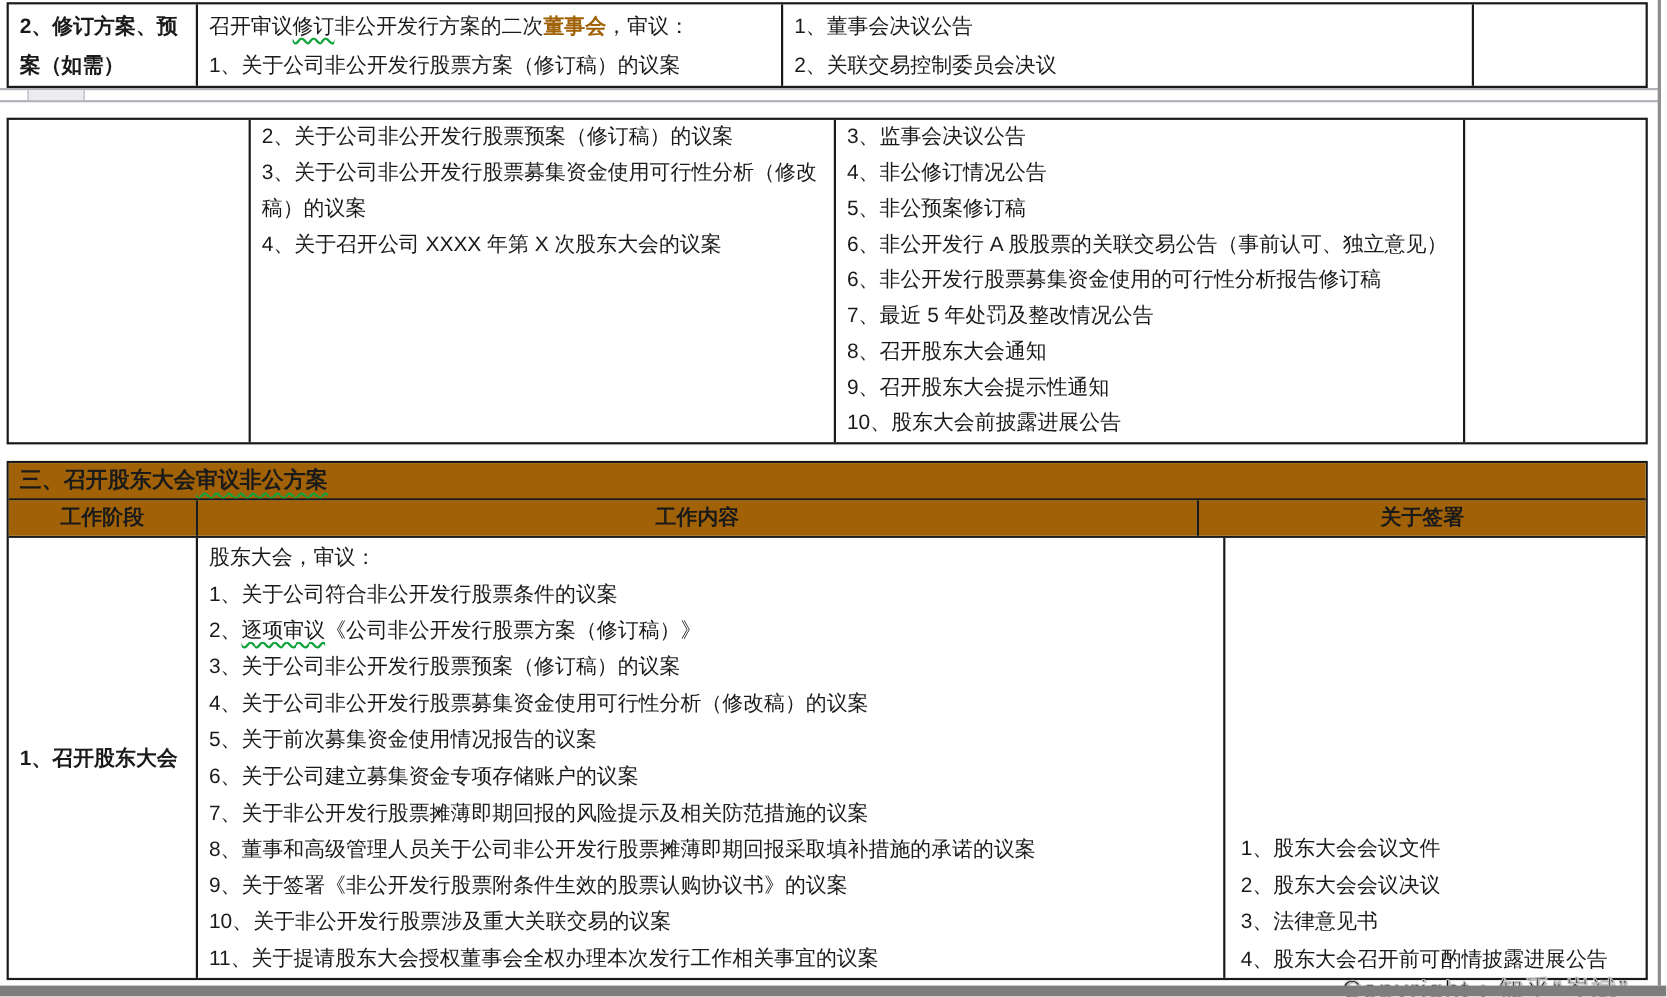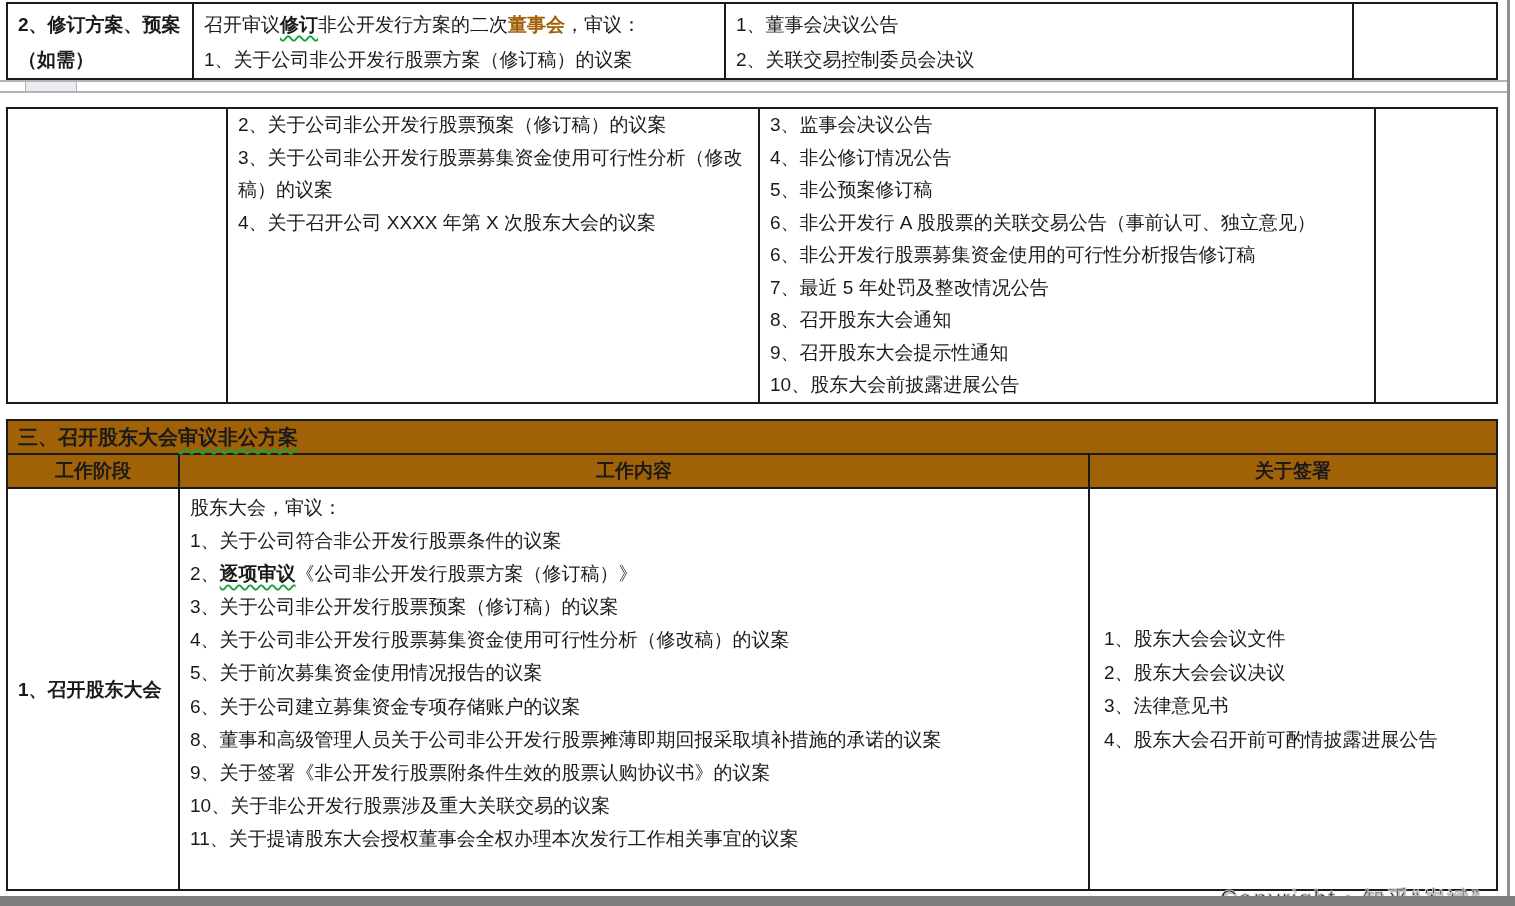--- a/index.html
+++ b/index.html
@@ -16,44 +16,44 @@
     position:absolute; left:6px; width:1492px;
     border:2px solid #1a1a1a; background:#ffffff;
     display:flex; flex-direction:row;
   }
   .cell { height:100%; overflow:hidden; font-size:19px; }
   .cell + .cell { border-left:2px solid #1a1a1a; }
 
   
   #tbl-top { top:2px; height:78px; }
   #tbl-top .cell { padding:3px 8px 0 10px; line-height:35px; }
-  #tbl-top .c1 { width:184px; flex:none; font-weight:bold;border-radius:29px; }
+  #tbl-top .c1 { width:170px; flex:none; font-weight:bold;border-radius:29px; }
   #tbl-top .c2 { width:532px; flex:none; }
   #tbl-top .c3 { width:628px; flex:none; }
   #tbl-top .c4 { flex:1; }
   .red { color:#a16207; font-weight:bold; }
-  .sq  { text-decoration:underline wavy #12a33c 1.5px; text-underline-offset:4px;font-weight:bold; }
+  .sq  { text-decoration:underline wavy #12a33c 1.5px; text-underline-offset:4px; }
 
   
   #pagebreak {
     position:absolute; left:0; top:80px; width:1509px; height:13px;
     border-top:2px solid #b2b2b8; border-bottom:2px solid #b2b2b8;
     background:#ffffff;
   }
   #pagebreak .pb-tab {
     position:absolute; left:25px; top:0; bottom:0; width:52px;
     background:#ececee; border-left:1px solid #b2b2b8; border-right:1px solid #b2b2b8;
   }
 
   
   #tbl-cont { top:107px; height:297px;padding-left:48px; }
   #tbl-cont .cell { padding:0 8px 0 10px; line-height:32.5px; }
   #tbl-cont .c1 { width:170px; flex:none; }
   #tbl-cont .c2 { width:532px; flex:none; }
-  #tbl-cont .c3 { width:616px; flex:none; }
+  #tbl-cont .c3 { width:572px; flex:none; }
   #tbl-cont .c4 { flex:1; }
 
   
 
   
   #tbl-s3 { top:419px; height:472px; flex-direction:column; }
   .orange { background:#a16207; }
   #s3-title {
     height:34px; border-bottom:2px solid #1a1a1a;
     font-size:20px; font-weight:bold; line-height:32px; padding-left:10px;
@@ -68,22 +68,22 @@
   .h2,.s2 { width:910px; flex:none; }
   .h3,.s3 { flex:1; }
   #s3-body .cell { height:auto; }
   #s3-body .s1 {
     display:flex; flex-direction:column; justify-content:center;
     font-weight:bold; font-size:19px; line-height:33px;
     padding:0 16px 0 10px;
   }
   #s3-body .s2 { padding:2px 8px 0 10px; font-size:19px; line-height:33.1px; }
   #s3-body .s3 {
-    display:flex; flex-direction:column; justify-content:center;
-    font-size:19px; line-height:33.5px; padding:0 8px 0 14px;
+    display:flex; flex-direction:column; justify-content:flex-end;
+    font-size:19px; line-height:33.5px; padding:0 8px 0 14px;margin-left:24px;
   }
 
   ul.list { list-style:none; }
   ul.list li { white-space:normal; }
 
   
   #watermark {
     position:absolute; top:884px; right:34px;
     font-size:23px; letter-spacing:2px;
     color:#000000;
@@ -164,20 +164,21 @@
       </div>
       <div class="cell s2">
         <div class="line">股东大会，审议：</div>
         <ul class="list">
           <li>1、关于公司符合非公开发行股票条件的议案</li>
           <li><span>2、</span><span class="sq">逐项审议</span><span>《公司非公开发行股票方案（修订稿）》</span></li>
           <li>3、关于公司非公开发行股票预案（修订稿）的议案</li>
           <li>4、关于公司非公开发行股票募集资金使用可行性分析（修改稿）的议案</li>
           <li>5、关于前次募集资金使用情况报告的议案</li>
           <li>6、关于公司建立募集资金专项存储账户的议案</li>
+          <li>7、关于非公开发行股票摊薄即期回报的风险提示及相关防范措施的议案</li>
           <li>8、董事和高级管理人员关于公司非公开发行股票摊薄即期回报采取填补措施的承诺的议案</li>
           <li>9、关于签署《非公开发行股票附条件生效的股票认购协议书》的议案</li>
           <li>10、关于非公开发行股票涉及重大关联交易的议案</li>
           <li>11、关于提请股东大会授权董事会全权办理本次发行工作相关事宜的议案</li>
         </ul>
       </div>
       <div class="cell s3">
         <ul class="list">
           <li>1、股东大会会议文件</li>
           <li>2、股东大会会议决议</li>

